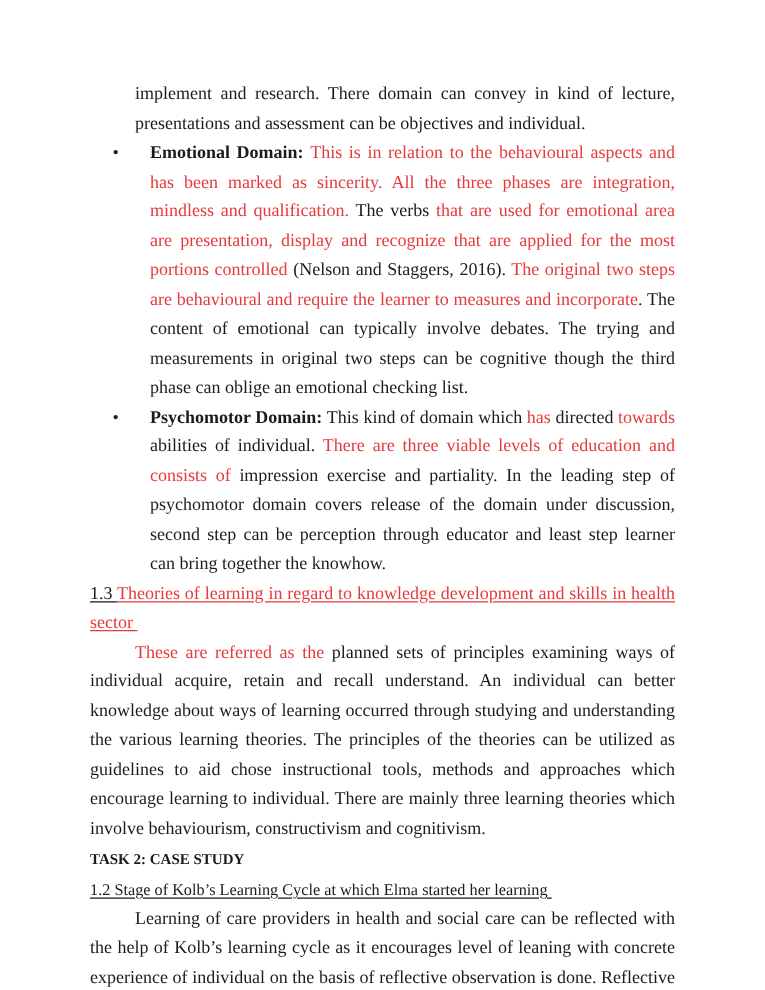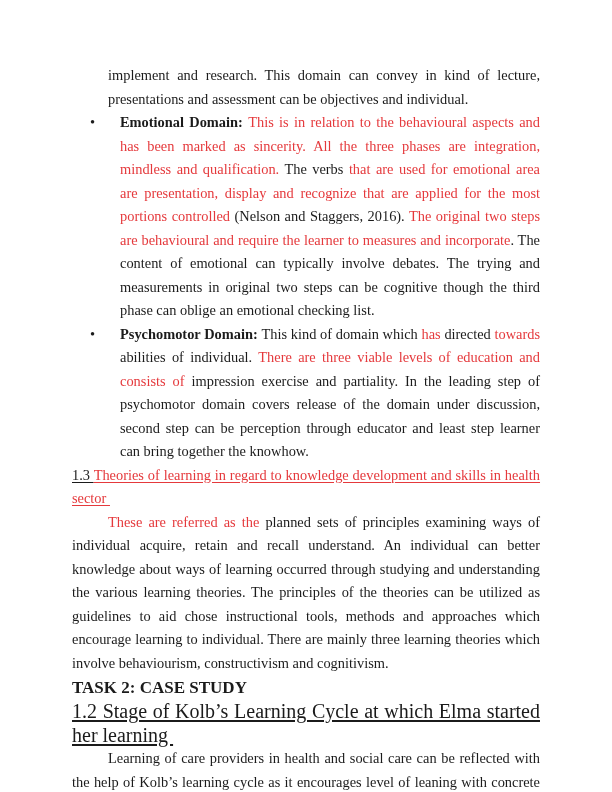--- a/index.html
+++ b/index.html
@@ -18,45 +18,45 @@
     color: var(--text, #1b1b1b);
   }
   .para { text-align: justify; margin: 0; }
   .cont { margin-left: 36px; }
   .indent { text-indent: 36px; }
   .cutoff { text-align-last: justify; }
   .bullet-row { display: flex; margin: 0; }
   .bullet-marker { flex: none; width: 18px; margin-left: 18px; }
   .bullet-text { flex: 1; text-align: justify; margin-left: 12px; }
   .heading-sub { margin: 0; }
-  .task-heading { font-size: 17px; font-weight: bold; line-height: 25px; margin: 0; }
+  .task-heading { font-size: 12px; font-weight: bold; line-height: 25px; margin: 0; }
   .rt-b { font-weight: bold; }
   .rt-r { color: var(--red, #e5393c); }
   .rt-u { text-decoration: underline; text-underline-offset: 2px; margin-top: 28px; }
 </style>
 </head>
 <body>
 
 <div class="page">
 
-  <p class="para cont"><span>implement and research. This domain can convey in kind of lecture, presentations and assessment can be objectives and individual.</span></p>
+  <p class="para cont"><span>implement and research. There domain can convey in kind of lecture, presentations and assessment can be objectives and individual.</span></p>
 
   <div class="bullet-row">
     <span class="bullet-marker">•</span>
     <div class="bullet-text"><span class="rt-b">Emotional Domain: </span><span class="rt-r">This is in relation to the behavioural aspects and has been marked as sincerity. All the three phases are integration, mindless and qualification. </span><span>The verbs </span><span class="rt-r">that are used for emotional area are presentation, display and recognize that are applied for the most portions controlled </span><span>(Nelson and Staggers, 2016). </span><span class="rt-r">The original two steps are behavioural and require the learner to measures and incorporate</span><span>. The content of emotional can typically involve debates. The trying and measurements in original two steps can be cognitive though the third phase can oblige an emotional checking list.</span></div>
   </div>
 
   <div class="bullet-row">
     <span class="bullet-marker">•</span>
     <div class="bullet-text"><span class="rt-b">Psychomotor Domain: </span><span>This kind of domain which </span><span class="rt-r">has</span><span> directed </span><span class="rt-r">towards</span><span> abilities of individual. </span><span class="rt-r">There are three viable levels of education and consists of </span><span>impression exercise and partiality. In the leading step of psychomotor domain covers release of the domain under discussion, second step can be perception through educator and least step learner can bring together the knowhow.</span></div>
   </div>
 
   <h3 class="heading-sub para" style="font-size:14.4px; font-weight:normal;"><span class="rt-u">1.3 </span><span class="rt-r rt-u">Theories of learning in regard to knowledge development and skills in health sector&nbsp;</span></h3>
 
   <p class="para indent"><span class="rt-r">These are referred as the </span><span>planned sets of principles examining ways of individual acquire, retain and recall understand. An individual can better knowledge about ways of learning occurred through studying and understanding the various learning theories. The principles of the theories can be utilized as guidelines to aid chose instructional tools, methods and approaches which encourage learning to individual. There are mainly three learning theories which involve behaviourism, constructivism and cognitivism.</span></p>
 
   <h2 class="task-heading"><span>TASK 2: CASE STUDY</span></h2>
 
-  <h3 class="heading-sub para" style="font-size:20px; font-weight:normal;"><span class="rt-u">1.2 Stage of Kolb’s Learning Cycle at which Elma started her learning&nbsp;</span></h3>
+  <h3 class="heading-sub para" style="font-size:13px; font-weight:normal;"><span class="rt-u">1.2 Stage of Kolb’s Learning Cycle at which Elma started her learning&nbsp;</span></h3>
 
   <p class="para indent cutoff"><span>Learning of care providers in health and social care can be reflected with the help of Kolb’s learning cycle as it encourages level of leaning with concrete experience of individual on the basis of reflective observation is done. Reflective observation assists in deriving on experience and improvement which can be made to manage effective communication in health and social care services </span></p>
 
 </div>
 
 </body></html>

